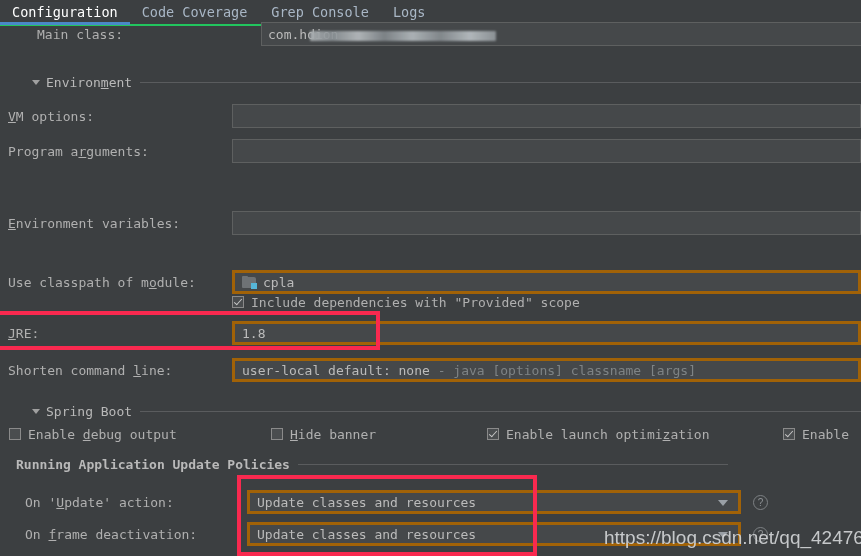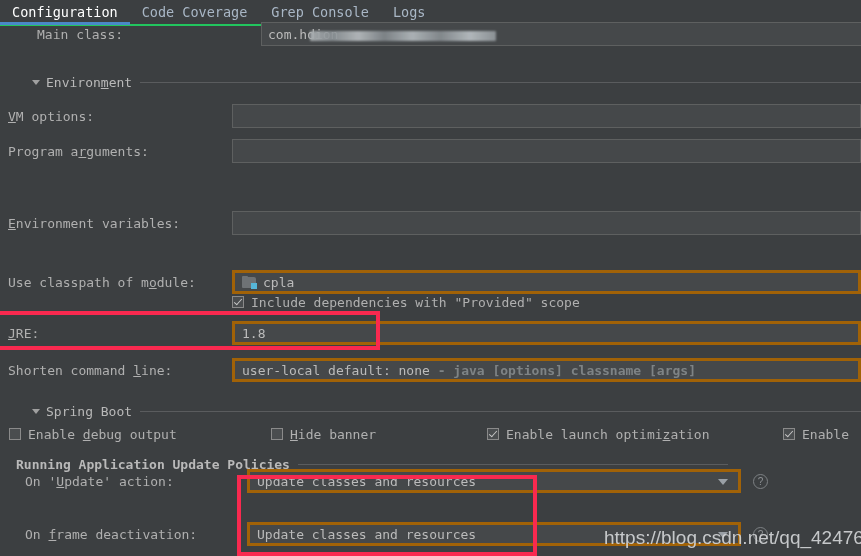--- a/index.html
+++ b/index.html
@@ -269,21 +269,21 @@
     position: absolute;
     left: 604px;
     top: 527px;
     font-family: "Liberation Sans", sans-serif;
     font-size: 19px;
     color: #d2d4d6;
     white-space: nowrap;
     opacity: .92;
   }
 
-  .dim { color: #7e8385; font-weight: bold; }
+  .dim { color: #7e8385; }
 </style>
 </head>
 <body>
 
 <div class="root">
 
   <div class="tabbar">
     <div class="tab active"><span>Configuration</span></div>
     <div class="tab"><span>Code Coverage</span></div>
     <div class="tab"><span>Grep Console</span></div>
@@ -387,21 +387,21 @@
       <span class="box checked"></span>
       <span>Enable</span>
     </label>
   </div>
 
   <div class="subsection" style="top:454px;">
     <span class="stitle">Running Application Update Policies</span>
     <span class="sline"></span>
   </div>
 
-  <div class="row" style="top:466px;">
+  <div class="row" style="top:487px;">
     <div class="lbl" style="padding-left:25px;width:247px;">On '<u>U</u>pdate' action:</div>
     <div class="combo" style="width:494px;">
       <span class="ctext">Update classes and resources</span>
       <span class="arrow"></span>
     </div>
     <span class="helpicon" style="margin-left:12px;">?</span>
   </div>
 
   <div class="row" style="top:519px;">
     <div class="lbl" style="padding-left:25px;width:247px;">On <u>f</u>rame deactivation:</div>

